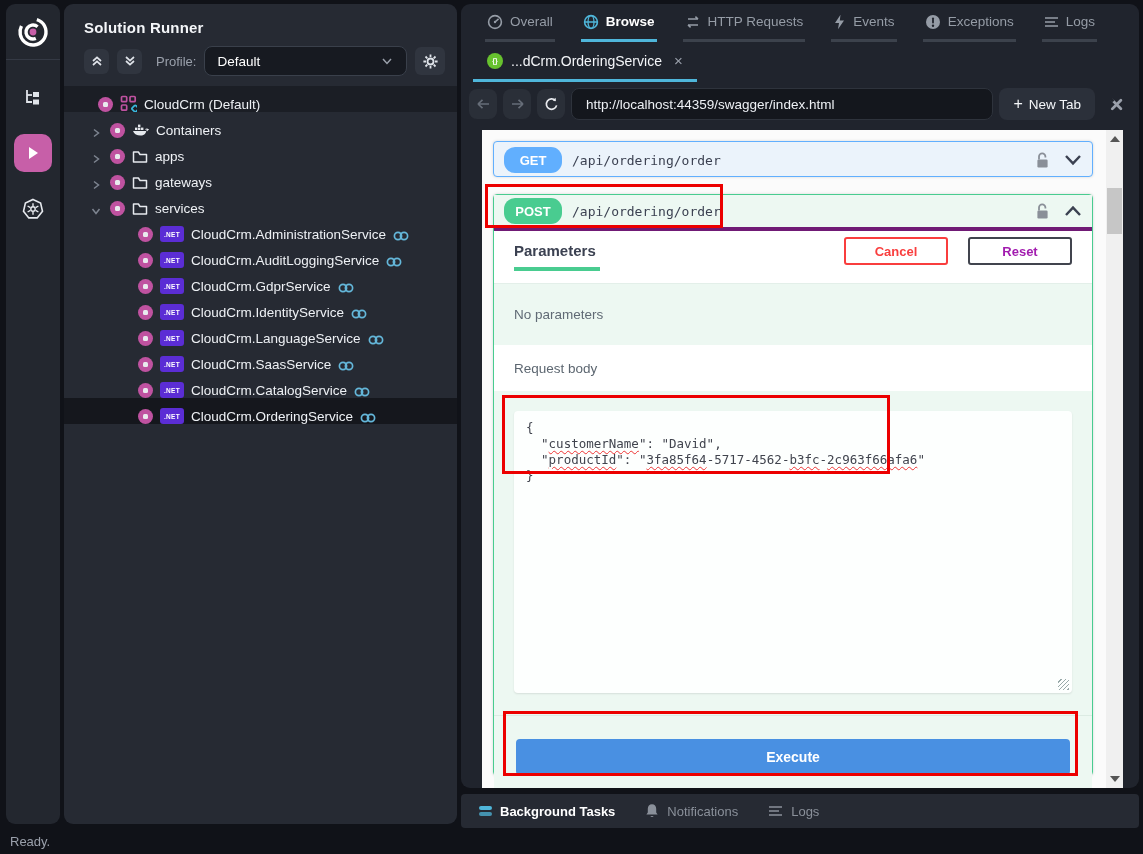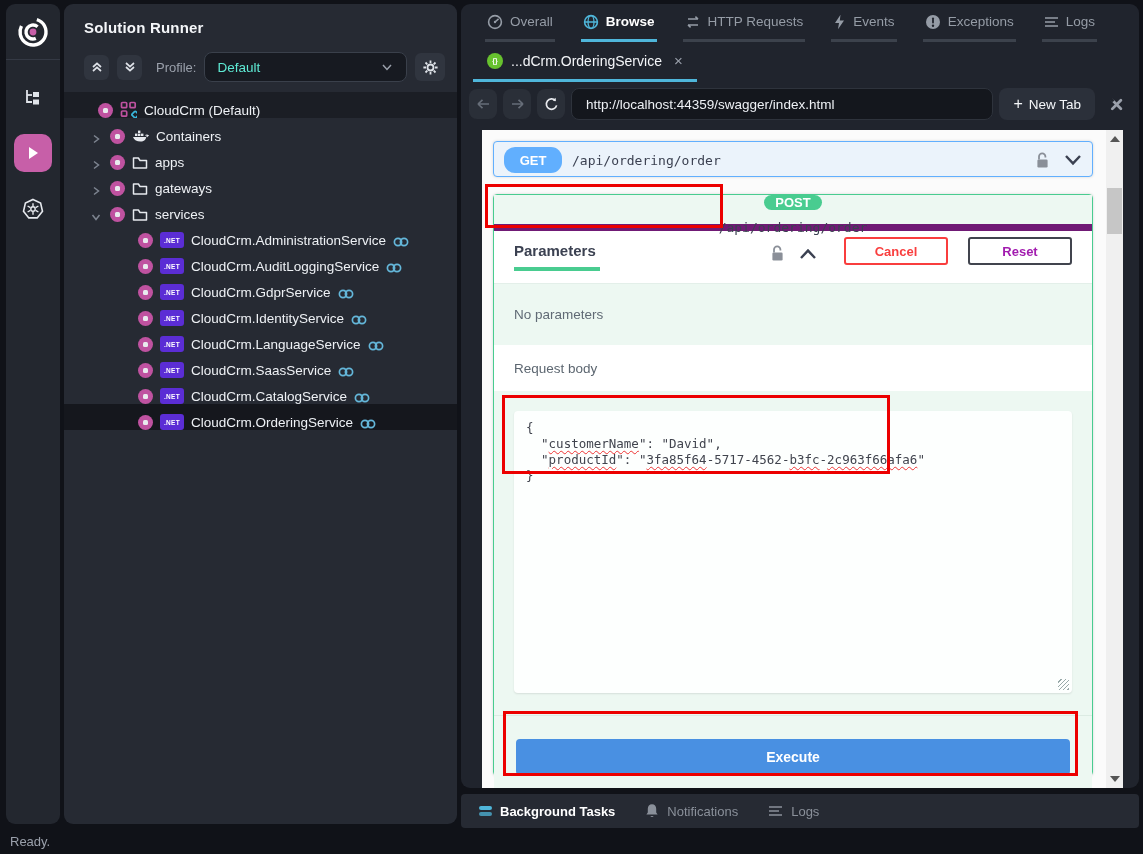--- a/index.html
+++ b/index.html
@@ -14,25 +14,25 @@
   .bottombar { position:absolute; left:461px; top:794px; width:678px; height:34px; background:#262a33; border-radius:4px; display:flex; align-items:center; padding:0 18px; gap:30px; }
   .statusbar { position:absolute; left:0; top:828px; width:100%; height:26px; display:flex; align-items:center; padding-left:10px; color:#9aa0ab; font-size:13px; }
 
   
   .rail-logo { width:54px; height:56px; display:flex; align-items:center; justify-content:center; border-bottom:1px solid #343944; }
   .rail-btn { width:38px; height:38px; margin-top:18px; display:flex; align-items:center; justify-content:center; border-radius:10px; cursor:pointer; }
   .rail-btn.play { background:#c75fa8; }
 
   
   .sb-title { font-size:15px; font-weight:bold; color:#f4f6f9; padding:15px 0 0 20px; letter-spacing:.2px; }
-  .profile-row { display:flex; align-items:center; margin:16px 12px 10px 20px; gap:8px; }
+  .profile-row { display:flex; align-items:center; margin:10px 12px 10px 20px; gap:8px; }
   .sq-btn { width:25px; height:25px; background:#30353f; border-radius:6px; display:flex; align-items:center; justify-content:center; cursor:pointer; }
   .profile-label { color:#9aa0ab; font-size:13px; margin-left:6px; }
   .profile-select { flex:1; height:30px; background:#171a21; border:1px solid #3a404b; border-radius:8px; display:flex; align-items:center; padding:0 12px; cursor:pointer; }
-  .profile-select .val { font-size:13.5px; color:#5eead4; flex:1; }
+  .profile-select .val { font-size:13.5px; color:#ffffff; flex:1; }
   .gear-btn { width:30px; height:28px; display:flex; align-items:center; justify-content:center; background:#30353f; border-radius:6px; cursor:pointer; }
 
   
   .tree { margin-top:4px; }
   .trow { height:26px; display:flex; align-items:flex-end; gap:7px; font-size:13.5px; color:#eef1f5; cursor:pointer; white-space:nowrap; }
   .trow.root { background:#1b1e25; padding-left:34px; }
   .trow.folder { padding-left:25px; }
   .trow.service { padding-left:74px; }
   .trow.selected { background:#15171d; }
   .donut { width:15px; height:15px; border-radius:50%; background:#bf52a0; position:relative; flex:0 0 auto; }
@@ -63,21 +63,21 @@
   .sw-scroll { position:absolute; right:0; top:0; width:17px; height:100%; background:#f0f0f0; }
   .sw-scroll .up, .sw-scroll .down { position:absolute; left:4px; width:0; height:0; }
   .sw-scroll .up { top:6px; border-left:5px solid transparent; border-right:5px solid transparent; border-bottom:6px solid #555; }
   .sw-scroll .down { bottom:6px; border-left:5px solid transparent; border-right:5px solid transparent; border-top:6px solid #555; }
   .sw-scroll .thumb { position:absolute; left:1px; top:58px; width:15px; height:46px; background:#c6c6c6; }
 
   .opblock { position:absolute; left:11px; width:600px; border-radius:4px; }
   .opblock.get { top:11px; height:36px; background:#ebf3fb; border:1px solid #61affe; box-shadow:0 0 3px rgba(0,0,0,.15); }
   .opblock.post { top:64px; height:582px; background:#fff; border:1px solid #49cc90; box-shadow:0 0 3px rgba(0,0,0,.15); }
   .op-head { height:36px; display:flex; align-items:center; padding:0 10px; gap:10px; }
-  .opblock.post .op-head { background:#edf8f2; border-bottom:7px solid #701a75;flex-direction:column; }
+  .opblock.post .op-head { background:#edf8f2; border-bottom:4px solid #701a75; }
   .method-badge { min-width:58px; height:26px; border-radius:11px; color:#fff; font-weight:bold; font-size:13px; display:flex; align-items:center; justify-content:center; padding:0 10px; }
   .method-badge.get { background:#61affe; }
   .method-badge.post { background:#49cc90; }
   .op-path { font-family:"DejaVu Sans Mono", monospace; font-size:13px; color:#3b4151; flex:1; }
   .op-right { display:flex; align-items:center; gap:14px; }
 
   .param-head { height:40px; display:flex; align-items:center; padding:0 20px; background:#fff; }
   .param-title { font-size:15px; font-weight:bold; color:#3b4151; position:relative; padding-bottom:2px; }
   .param-title::after { content:""; position:absolute; left:0; bottom:-10px; width:86px; height:4px; background:#49cc90; }
   .param-btns { margin-left:auto; display:flex; gap:20px; }

